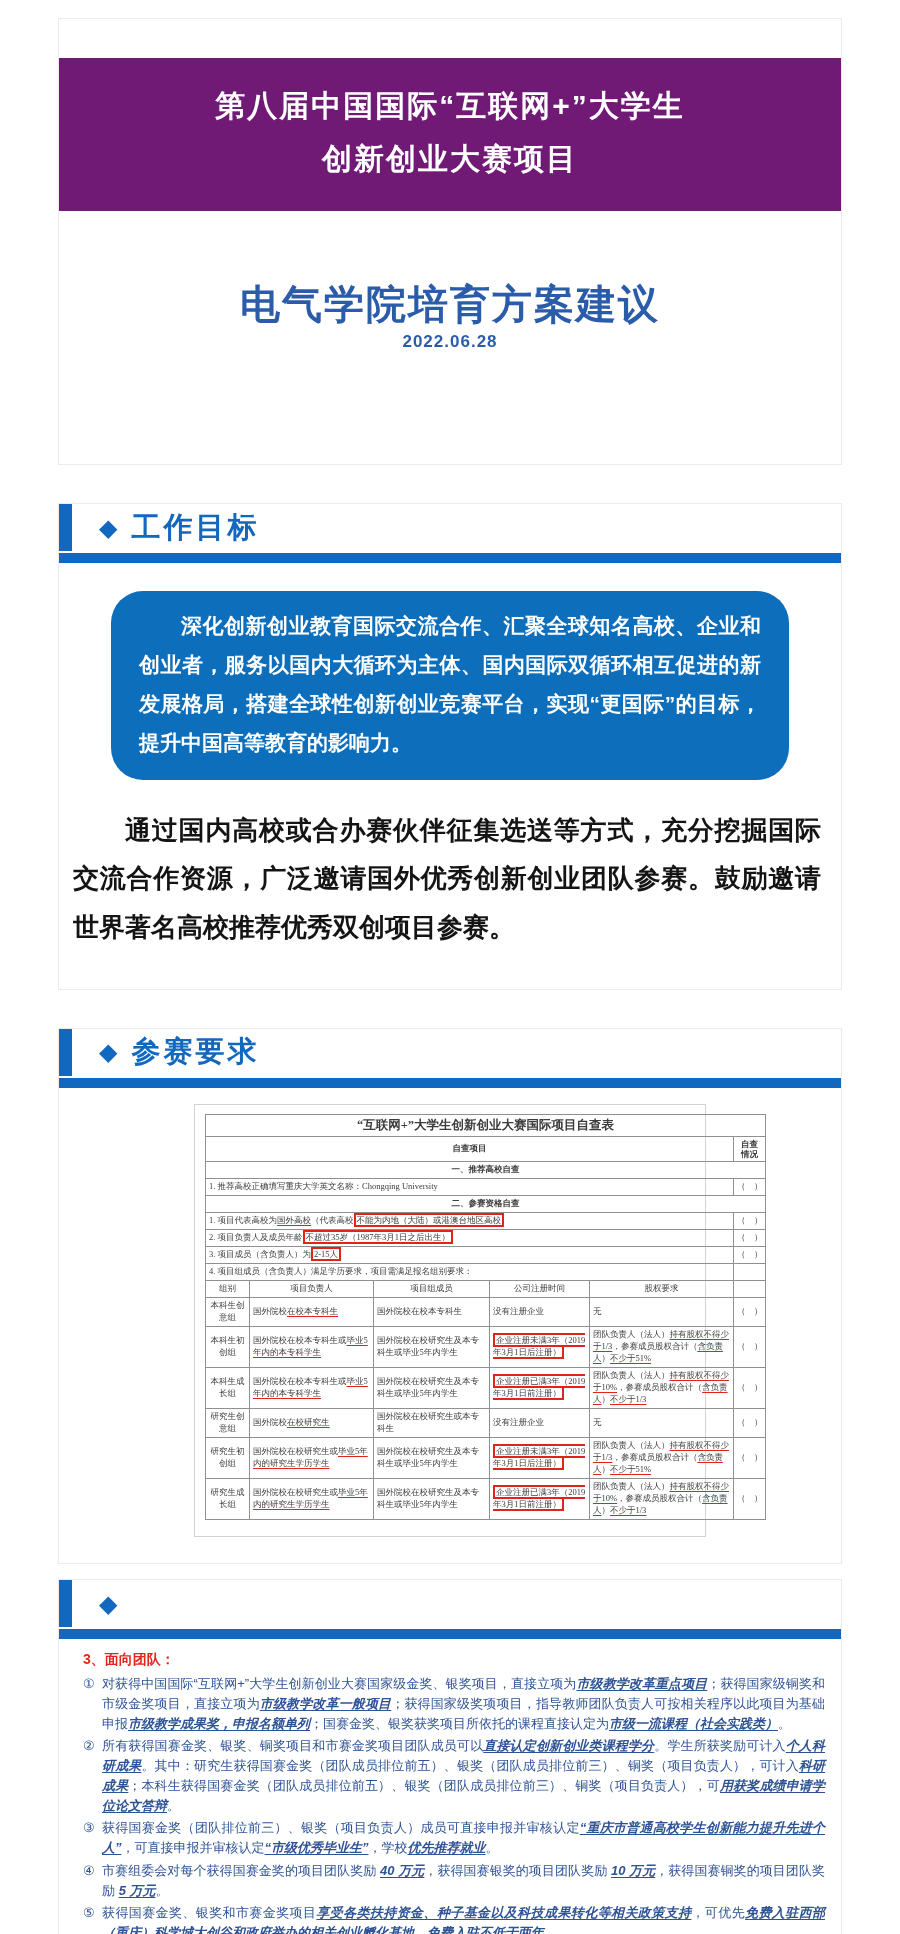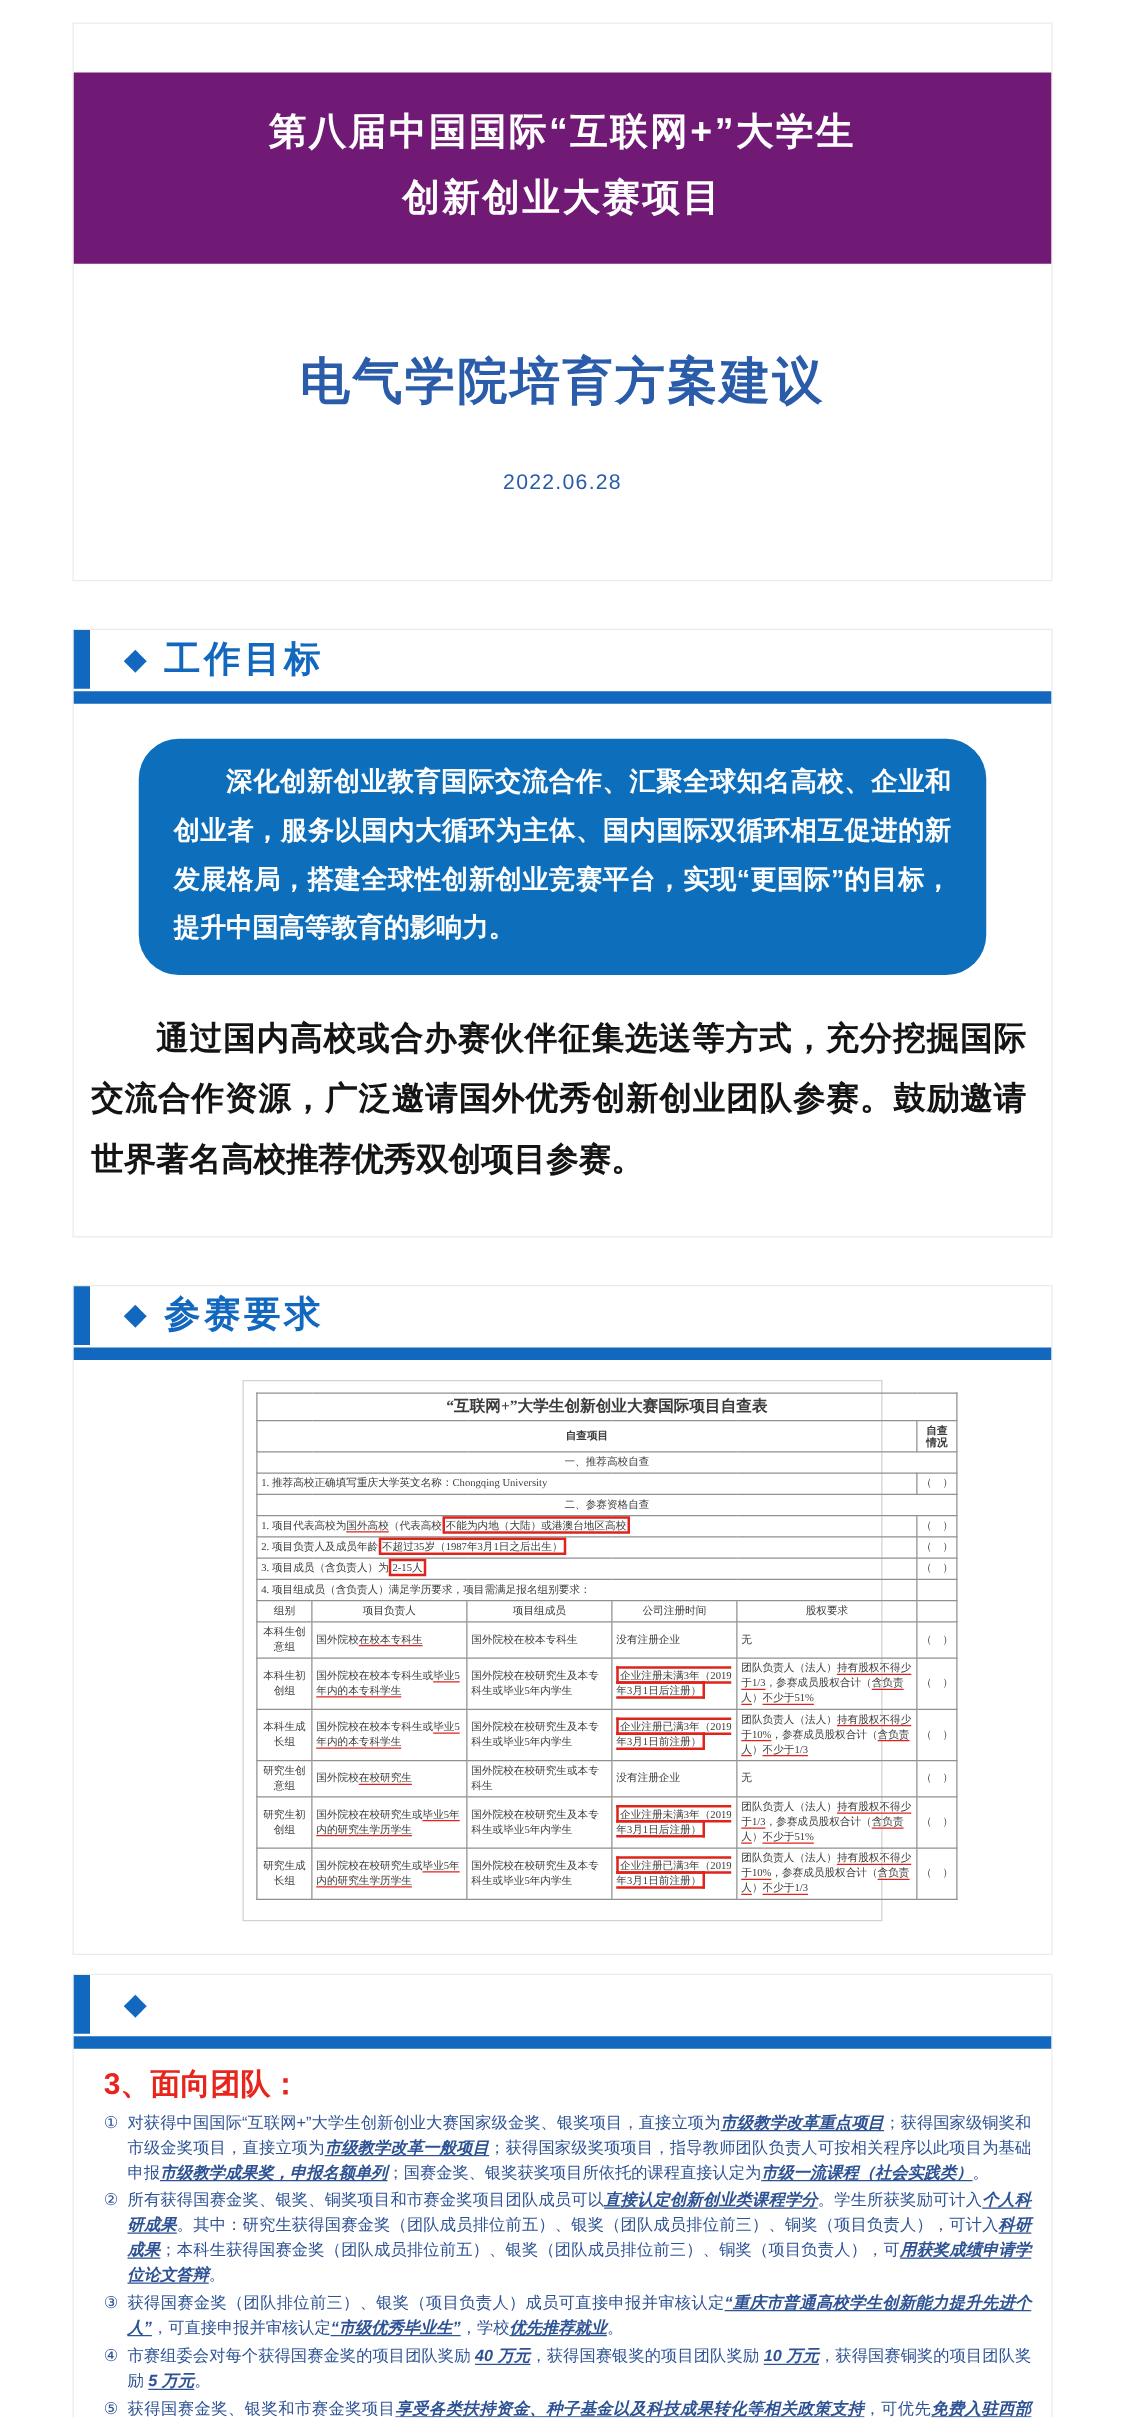--- a/index.html
+++ b/index.html
@@ -4,51 +4,51 @@
 <style>
   html,body{margin:0;padding:0;background:#ffffff;}
   .page{position:relative;width:900px;height:1934px;overflow:hidden;background:#ffffff;
         font-family:"Liberation Sans",sans-serif;}
   .card{margin-left:58px;width:784px;background:#fff;border:1px solid #ebebeb;box-sizing:border-box;}
   
   .card-cover{margin-top:18px;height:447px;}
   .banner{margin-top:39px;background:#701a75;color:#fff;font-weight:bold;font-size:30px;
           text-align:center;padding:22px 0 26px;line-height:1.75;letter-spacing:2px;}
   .cover-title{margin:66px 0 0;font-size:40px;color:#2A5CAA;text-align:center;font-weight:bold;letter-spacing:2px;}
-  .cover-date{margin-top:44px;font-size:17px;color:#2A5CAA;font-weight:normal;text-align:center;letter-spacing:1px;}
+  .cover-date{font-size:17px;color:#2A5CAA;font-weight:bold;text-align:center;letter-spacing:1px;}
   
   .card-section{margin-top:38px;}
   .sec-header{display:flex;align-items:center;min-height:47px;border-left:13px solid #1268BE;
               padding-left:27px;gap:14px;}
   .diamond{font-size:24px;color:#1268BE;line-height:1;}
   .sec-title{font-size:29px;color:#1268BE;font-weight:bold;letter-spacing:3px;margin:0;}
   .sec-rule{height:10px;background:#1268BE;margin-top:2px;}
   
   .goal-box{margin:28px 52px 0;background:#0D6EBB;border-radius:32px;padding:16px 28px 18px;
             color:#fff;font-weight:bold;font-size:21px;line-height:1.85;text-align:justify;text-indent:2em;}
   .goal-para{margin:26px 20px 38px 14px;font-size:26px;color:#141414;font-weight:bold;
              line-height:1.85;text-indent:2em;text-align:justify;}
   
   .scan{width:512px;margin:16px auto 26px;border:1px solid #d2d2d2;padding:9px 10px 16px;box-sizing:border-box;}
   .scan table{width:100%;border-collapse:collapse;table-layout:fixed;
               font-family:"Liberation Serif",serif;font-size:8.5px;color:#3c3c3c;}
   .scan td{border:1px solid #909090;padding:2px 3px;vertical-align:middle;word-break:break-all;}
   .t-title{font-size:12.5px;font-weight:bold;text-align:center;padding:5px 0;}
   .t-colhead{text-align:center;font-weight:bold;}
   .t-statushead{text-align:center;font-weight:bold;padding:1px;line-height:1.2;}
-  .t-sec{text-align:center;font-weight:normal;padding:4px 0;}
+  .t-sec{text-align:center;font-weight:bold;padding:4px 0;}
   .t-item{text-align:left;padding:5px 4px;}
   .t-status{text-align:center;white-space:nowrap;}
   .t-ih{text-align:center;font-weight:normal;padding:3px 0;}
   .t-group{text-align:center;}
   .run-rb{border:2px solid #E0241B;padding:0 1px;}
   .run-rl{text-decoration:underline;text-decoration-color:#E0241B;text-underline-offset:2px;}
   
   .card-policy{margin-top:15px;}
-  .policy-sub{color:#E8251C;font-size:24px;font-weight:bold;margin:12px 0 5px 24px;}
+  .policy-sub{color:#E8251C;font-size:14px;font-weight:bold;margin:12px 0 5px 24px;}
   .policy-list{list-style:none;margin:0 16px 22px 24px;padding:0;}
   .policy-list li{font-size:13px;color:#2E5395;line-height:1.52;text-align:justify;
                   padding-left:19px;position:relative;margin-bottom:3px;}
   .p-num{position:absolute;left:0;top:0;}
   .run-em{font-weight:bold;font-style:italic;text-decoration:underline;text-underline-offset:2px;}
 </style>
 </head>
 <body>
 
 <div class="page">

